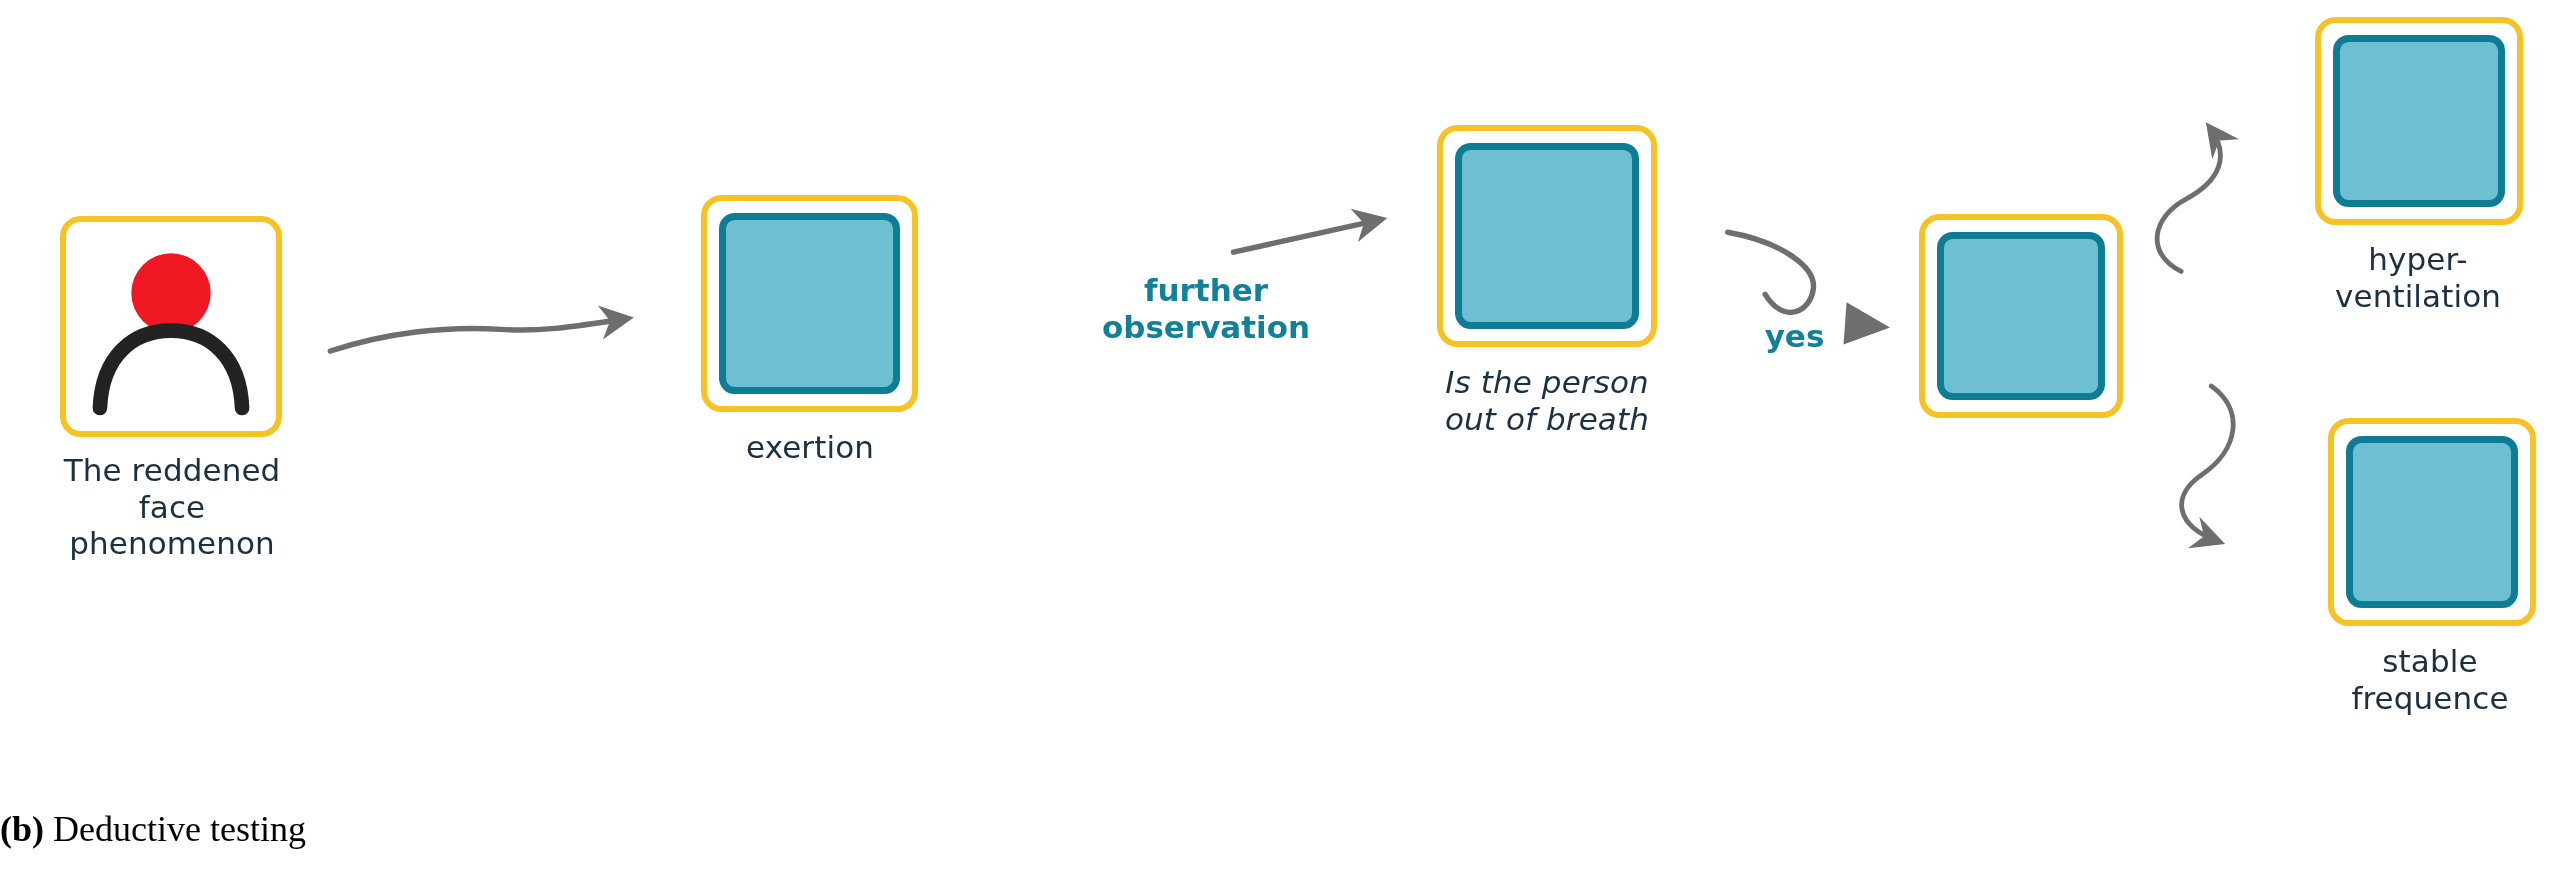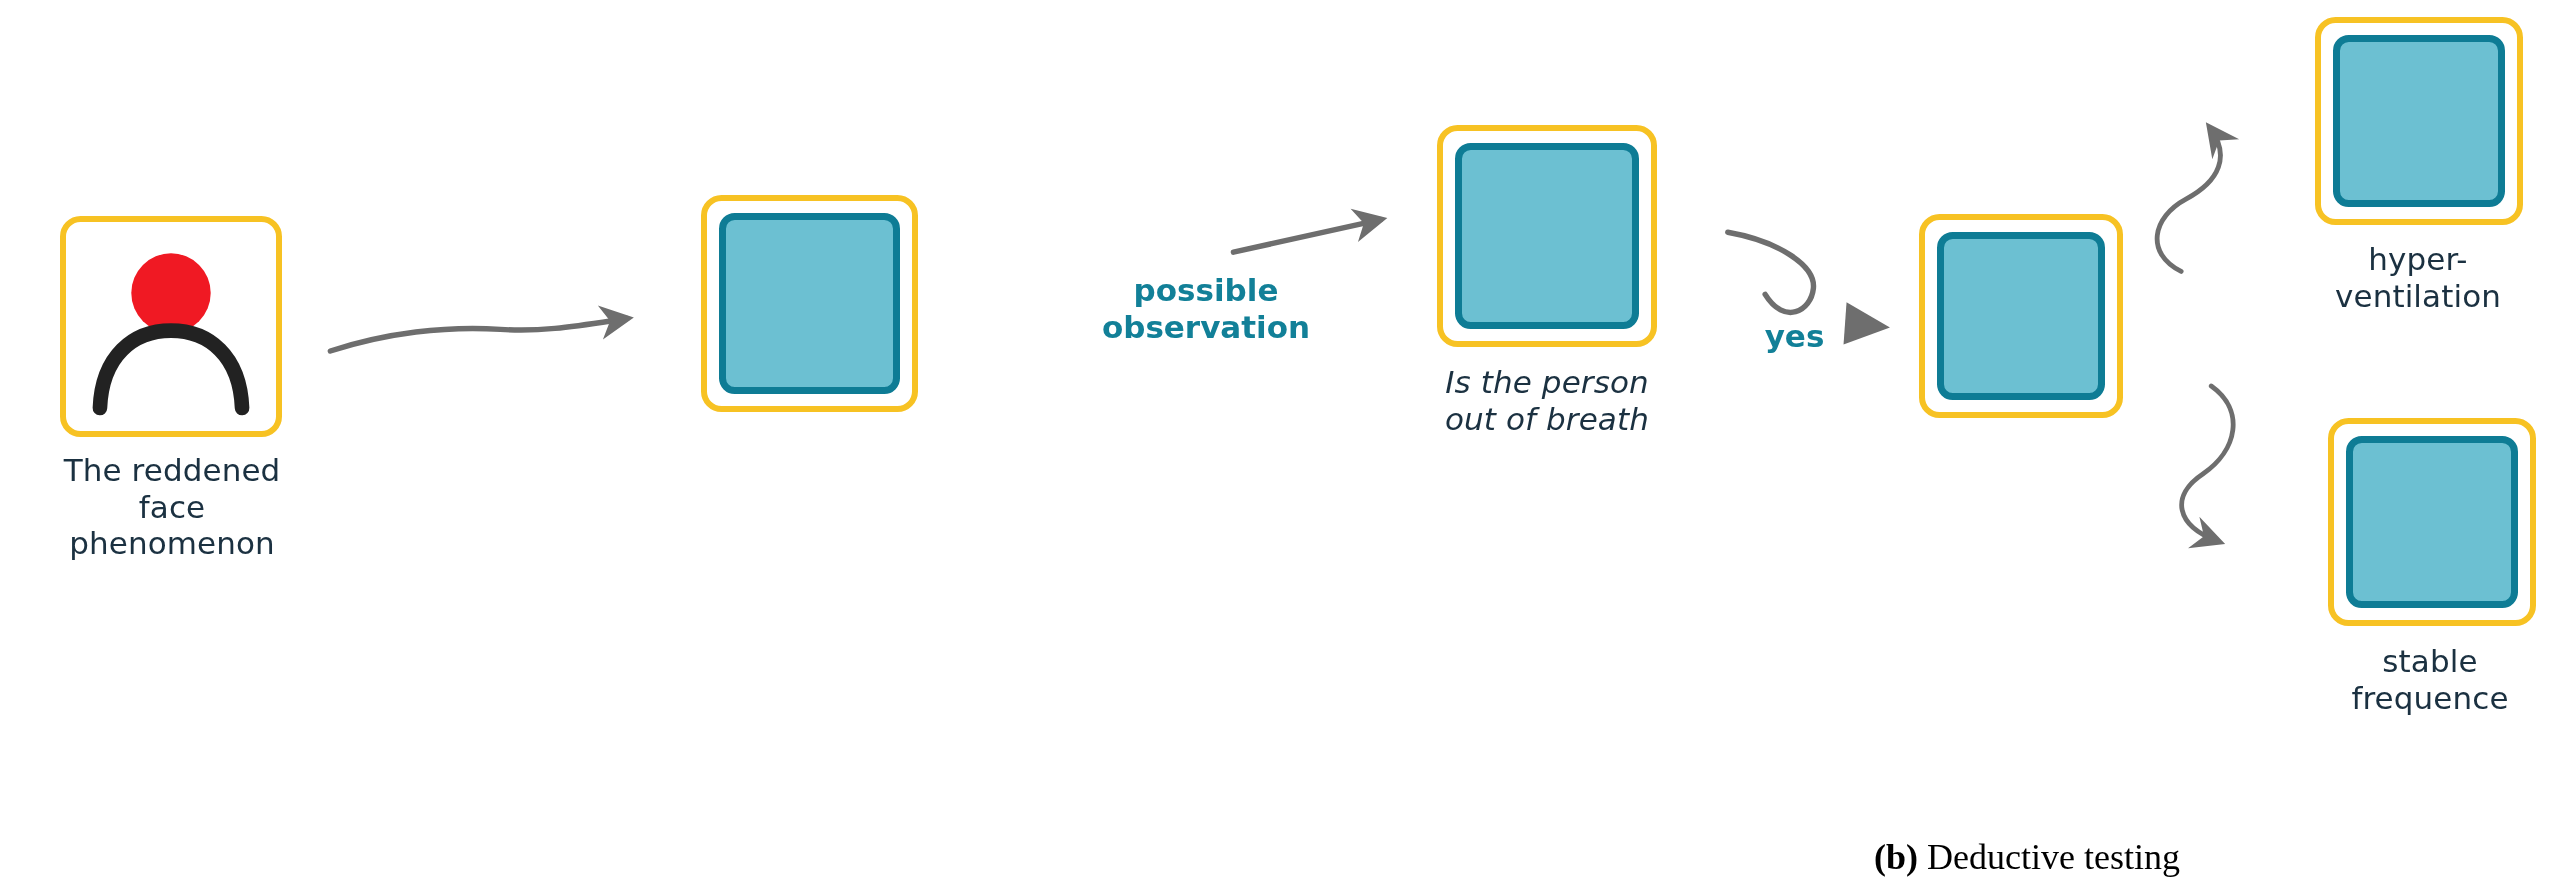--- a/index.html
+++ b/index.html
@@ -79,22 +79,22 @@
     width: 2576px;
     height: 895px;
     pointer-events: none;
   }
 
   
   .figure-caption {
     position: absolute;
     left: 0;
     width: 2180px;
-    top: 836px;
-    text-align: right;
+    top: 808px;
+    text-align: left;
     font-family: "Liberation Serif", "DejaVu Serif", serif;
     font-size: 36px;
     color: #000000;
   }
   .figure-caption b {
     font-weight: 700;
   }
 </style>
 </head>
 <body>
@@ -144,22 +144,23 @@
   <div class="node-label" style="left:-18px; top:452px; width:380px;">The reddened
 face
 phenomenon</div>
 
 
   <div class="node" style="left:701px; top:195px; width:217px; height:217px;">
     <div class="node-frame" style="width:217px; height:217px;">
       <div class="node-inner" style="left:12px; top:12px; right:12px; bottom:12px;"></div>
     </div>
   </div>
+  <div class="node-label" style="left:641px; top:429px; width:338px;">exertion</div>
 
-  <div class="edge-label" style="left:1013px; top:272px; width:386px;">possible
+  <div class="edge-label" style="left:1013px; top:272px; width:386px;">further
 observation</div>
 
   <div class="node" style="left:1437px; top:125px; width:220px; height:222px;">
     <div class="node-frame" style="width:220px; height:222px;">
       <div class="node-inner" style="left:12px; top:12px; right:12px; bottom:12px;"></div>
     </div>
   </div>
   <div class="node-label" style="left:1378px; top:364px; width:338px;font-style:italic;">Is the person
 out of breath</div>
 

